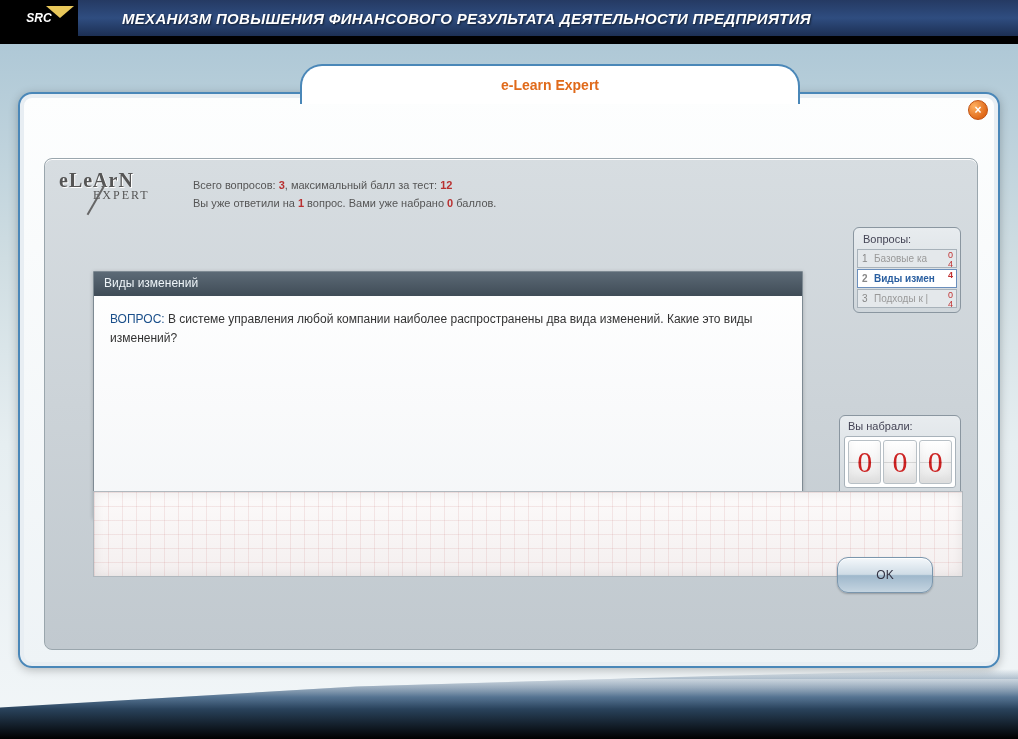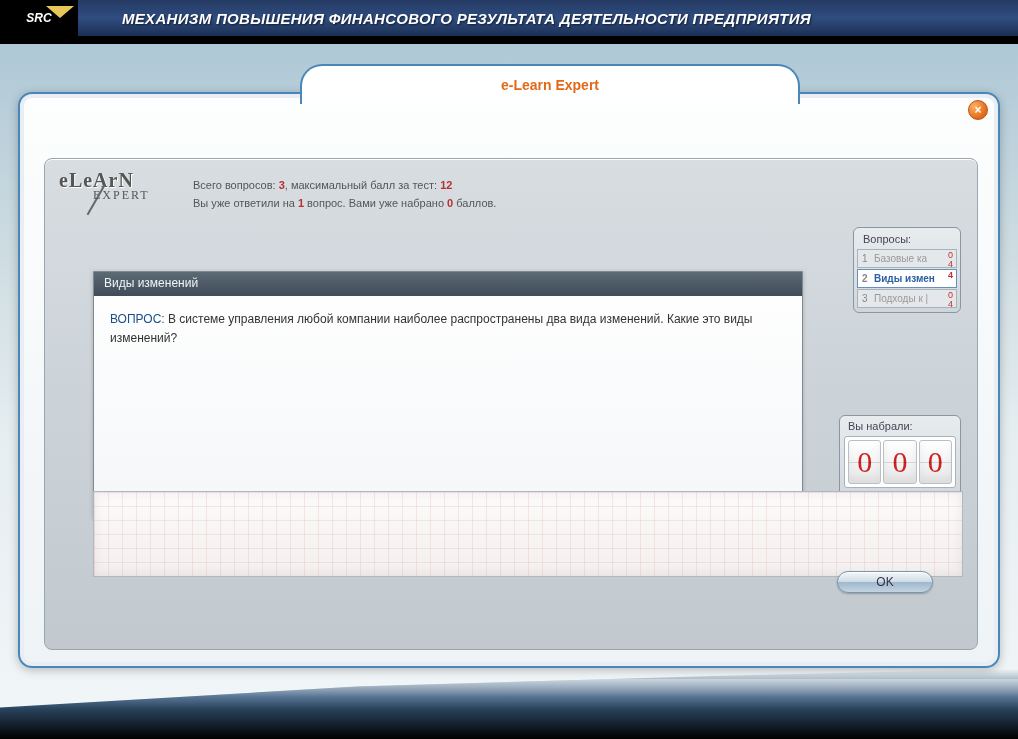--- a/index.html
+++ b/index.html
@@ -185,21 +185,21 @@
     width: 870px; height: 86px;
     background:
       repeating-linear-gradient(to right, rgba(200,120,120,0.15) 0 1px, transparent 1px 14px),
       repeating-linear-gradient(to bottom, rgba(200,120,120,0.15) 0 1px, transparent 1px 14px),
       linear-gradient(to bottom, #fcfafa, #f4efef);
     border:1px solid #b0b8be;
     box-shadow: inset 0 0 12px rgba(0,0,0,0.08);
   }
   .ok-btn {
     position:absolute; right: 44px; bottom: 56px;
-    width: 96px; height: 22px;
+    width: 96px; height: 36px;
     border-radius: 11px;
     background: linear-gradient(to bottom, #f4f8fb 0%, #cfdce6 48%, #9fb8cc 52%, #c4d4e0 100%);
     border:1px solid #7a96ad;
     color:#334; font-size:12px; text-align:center;
     display:flex; align-items:center; justify-content:center;
     cursor:pointer;
     box-shadow: 0 1px 2px rgba(0,0,0,0.25), inset 0 1px 0 rgba(255,255,255,0.8);
   }
 </style>
 </head>

